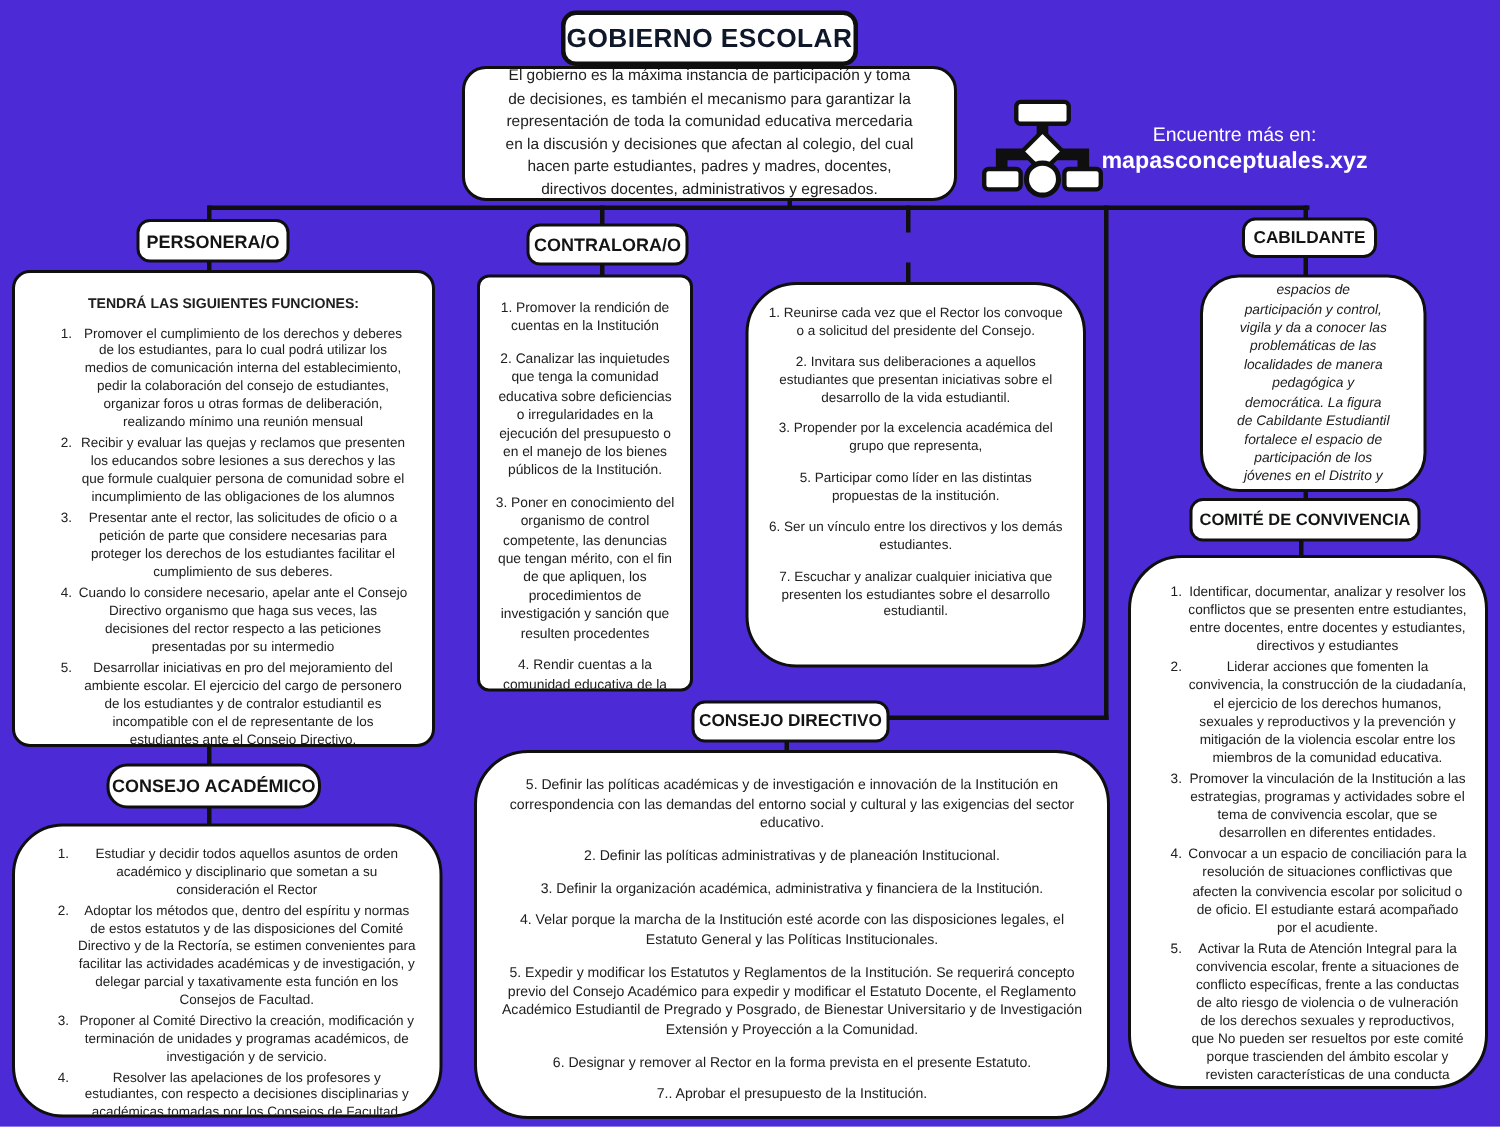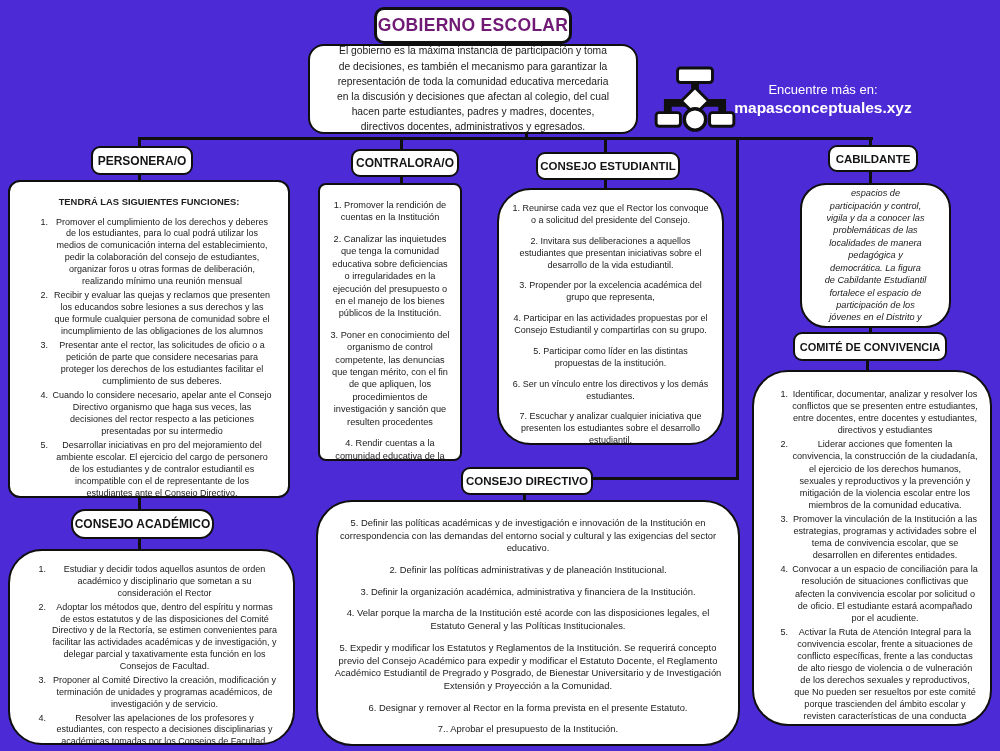--- a/index.html
+++ b/index.html
@@ -6,21 +6,21 @@
   body{font-family:"Liberation Sans","DejaVu Sans",sans-serif;}
   #canvas{position:relative;width:1000px;height:751px;background:#4C2BD6;overflow:hidden;}
   .line{position:absolute;background:#0f0f0f;z-index:1;}
   .hdr{position:absolute;background:#fff;border:2.5px solid #0f0f0f;border-radius:9px;
        display:flex;align-items:center;justify-content:center;font-weight:bold;color:#141414;
        z-index:3;white-space:nowrap;}
   .box{position:absolute;background:#fff;border:2.5px solid #0f0f0f;color:#202020;z-index:2;
        box-sizing:border-box;overflow:hidden;}
   .title-box{position:absolute;left:374px;top:7px;width:192px;height:31px;background:#fff;
        border:3px solid #0f0f0f;border-radius:10px;display:flex;align-items:center;justify-content:center;
-       font-size:17.5px;font-weight:bold;letter-spacing:.3px;color:#701a75;z-index:3;}
+       font-size:17.5px;font-weight:bold;letter-spacing:.3px;color:#0f172a;z-index:3;}
   .intro-box{left:308px;top:44px;width:330px;height:90px;border-radius:16px;border-width:2.5px;
        font-size:10.3px;line-height:1.48;text-align:center;padding:8px 13px;display:flex;align-items:center;}
   .promo{position:absolute;left:728px;top:82px;width:190px;text-align:center;color:#fff;z-index:2;}
   .promo .lead{font-size:13px;}
   .promo .site{font-size:15.5px;font-weight:bold;margin-top:2px;}
   .logo{position:absolute;left:654px;top:66px;z-index:2;}
   
   #personera-box{left:8px;top:180px;width:282px;height:318px;border-radius:12px;padding:14px 16px 10px;font-size:9px;line-height:1.33;}
   #contralora-box{left:318px;top:183px;width:144px;height:278px;border-radius:8px;padding:14px 10px 8px;font-size:9.2px;line-height:1.35;}
   #estudiantil-box{left:497px;top:188px;width:227px;height:257px;border-radius:34px;padding:13px 12px 8px;font-size:9px;line-height:1.32;}
@@ -75,21 +75,20 @@
       <rect x="57" y="48" width="25" height="14" rx="3" fill="#fff" stroke="#0f0f0f" stroke-width="3"></rect>
     </svg>
   </div>
   <div class="promo">
     <div class="lead">Encuentre más en:</div>
     <div class="site">mapasconceptuales.xyz</div>
   </div>
 
   <div class="hdr" style="left:91px;top:146px;width:98px;height:25px;font-size:12px;">PERSONERA/O</div>
   <div class="hdr" style="left:351px;top:149px;width:104px;height:24px;font-size:12px;">CONTRALORA/O</div>
-  <div class="hdr" style="left:536px;top:152px;width:140px;height:24px;font-size:11.5px;">CONSEJO ESTUDIANTIL</div>
   <div class="hdr" style="left:828px;top:145px;width:86px;height:23px;font-size:11.5px;">CABILDANTE</div>
   <div class="hdr" style="left:793px;top:332px;width:150px;height:25px;font-size:11px;">COMITÉ DE CONVIVENCIA</div>
   <div class="hdr" style="left:71px;top:509px;width:139px;height:26px;font-size:12px;border-radius:14px;">CONSEJO ACADÉMICO</div>
   <div class="hdr" style="left:461px;top:467px;width:128px;height:24px;font-size:11.5px;">CONSEJO DIRECTIVO</div>
 
   <div class="box" id="personera-box">
     <p class="subtitle">TENDRÁ LAS SIGUIENTES FUNCIONES:</p>
     <div>
         <div class="nrow">
           <span class="nnum">1.</span>
@@ -122,21 +121,20 @@
         <p class="cpara">4. Rendir cuentas a la comunidad educativa de la gestión realizada durante el período.</p>
         <p class="cpara">5. Conocer el PEI, el presupuesto y el plan de compras de la institución.</p>
       </div>
   </div>
 
   <div class="box" id="estudiantil-box">
     <div>
         <p class="cpara">1. Reunirse cada vez que el Rector los convoque o a solicitud del presidente del Consejo.</p>
         <p class="cpara">2. Invitara sus deliberaciones a aquellos estudiantes que presentan iniciativas sobre el desarrollo de la vida estudiantil.</p>
         <p class="cpara">3. Propender por la excelencia académica del grupo que representa,</p>
-        <p class="cpara">4. Participar en las actividades propuestas por el Consejo Estudiantil y compartirlas con su grupo.</p>
         <p class="cpara">5. Participar como líder en las distintas propuestas de la institución.</p>
         <p class="cpara">6. Ser un vínculo entre los directivos y los demás estudiantes.</p>
         <p class="cpara">7. Escuchar y analizar cualquier iniciativa que presenten los estudiantes sobre el desarrollo estudiantil.</p>
       </div>
   </div>
 
   <div class="box" id="cabildante-box">
     <p class="center-par">Como líder social en espacios de participación y control, vigila y da a conocer las problemáticas de las localidades de manera pedagógica y democrática. La figura de Cabildante Estudiantil fortalece el espacio de participación de los jóvenes en el Distrito y en sus localidades.</p>
   </div>
 

